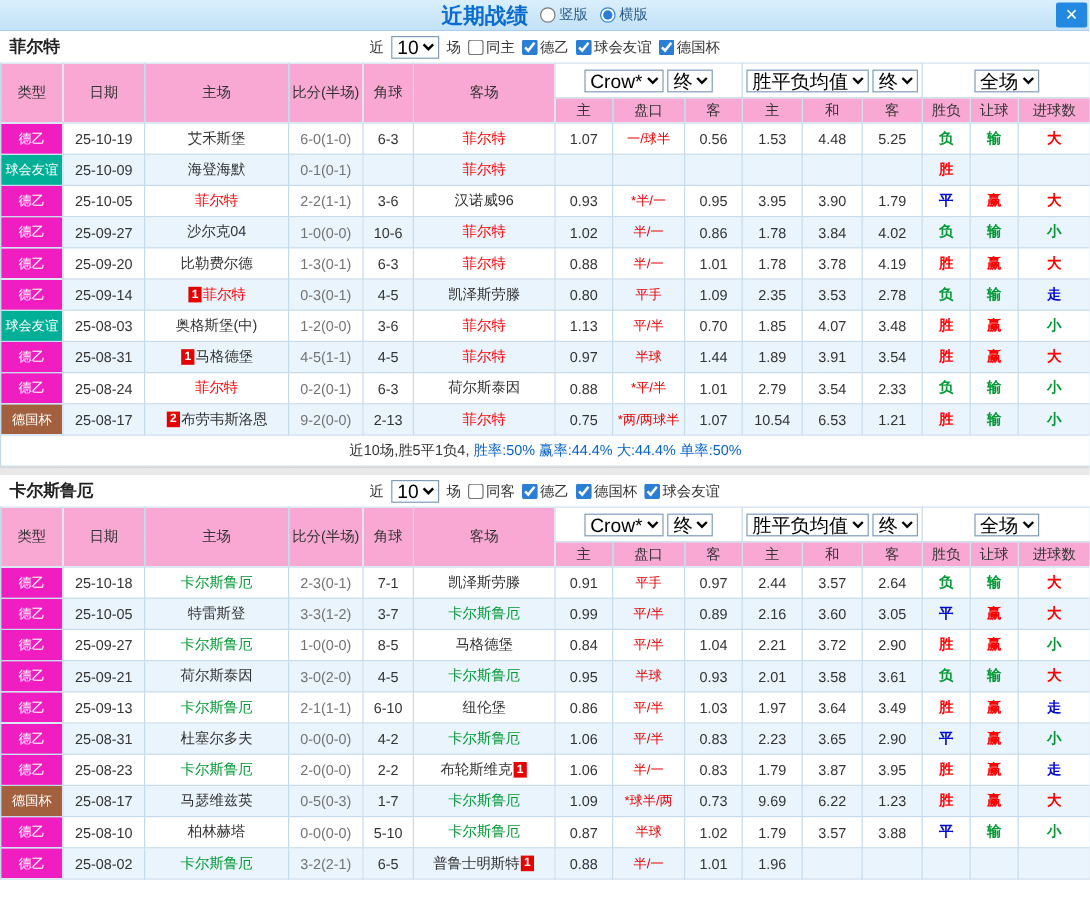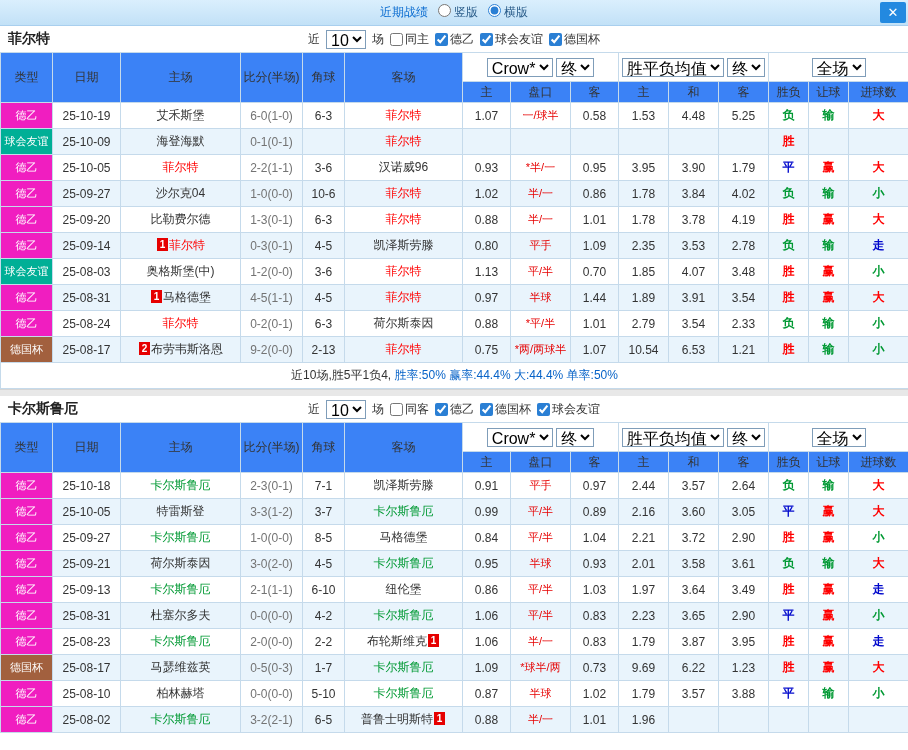--- a/index.html
+++ b/index.html
@@ -1,30 +1,30 @@
 <!DOCTYPE html>
 <html><head>
 <meta charset="utf-8">
 <style>
   *{box-sizing:border-box;margin:0;padding:0}
   html,body{overflow:hidden}
   body{width:908px;height:750px;background:#fff;font-family:"Liberation Sans","DejaVu Sans",sans-serif;font-size:12px;color:#333}
   .topbar{position:relative;height:26px;background:linear-gradient(#daeffd,#c2e1f7);border-bottom:1px solid #a9cfee;display:flex;align-items:center;justify-content:center;gap:10px}
-  .title{color:#0a6cd0;font-weight:normal;font-size:12px}
-  .rlabel{display:inline-flex;gap:3px;color:#2b5d8a;cursor:pointer}
+  .title{color:#0a6cd0;font-weight:bold;font-size:18px}
+  .rlabel{display:inline-flex;align-items:center;gap:3px;color:#2b5d8a;cursor:pointer}
   input[type=radio],input[type=checkbox]{accent-color:#2a7fd4;width:13px;height:13px;margin:0}
   .close{position:absolute;right:2px;top:2px;width:26px;height:21px;background:#2389e0;color:#fff;text-align:center;line-height:21px;font-size:13px;font-weight:bold;border-radius:2px;cursor:pointer}
   .sec-head{position:relative;height:26px;display:flex;align-items:center;background:#fff}
   .team-name{margin-left:8px;font-size:14px;font-weight:bold;color:#222}
   .filters{position:absolute;left:50%;transform:translateX(-50%);display:flex;align-items:center;gap:6px;white-space:nowrap}
   .filters label{display:inline-flex;align-items:center;gap:2px;cursor:pointer}
   select{font-size:16px;height:19px;border:1px solid #7f9db9;background:#fff}
   table{border-collapse:collapse;table-layout:fixed;width:908px}
   th,td{border:1px solid #c5daeb;text-align:center;overflow:hidden;white-space:nowrap}
-  thead th{background:#3b82f6;font-weight:normal;color:#333}
+  thead th{background:#f9a8d4;font-weight:normal;color:#333}
   .thr1 th{height:29px}
   .thr2 th{height:21px}
   .thr1 th.group{background:#fff}
   tbody td{height:26px}
   tbody tr:nth-of-type(even){background:#e9f4fc}
   .c-type{font-size:11px;color:#fff}
   .lg-p{background:#f01ec0}
   .lg-t{background:#00af96}
   .lg-b{background:#a2603e}
   .c-score{color:#737373}
@@ -135,21 +135,21 @@
 
       <tr>
         <td class="c-type lg-p">德乙</td>
         <td>25-10-19</td>
         <td><span>艾禾斯堡</span></td>
         <td class="c-score">6-0(1-0)</td>
         <td>6-3</td>
         <td><span class="red">菲尔特</span></td>
         <td>1.07</td>
         <td class="c-hand">一/球半</td>
-        <td>0.58</td>
+        <td>0.56</td>
         <td>1.53</td>
         <td>4.48</td>
         <td>5.25</td>
         <td class="cg">负</td>
         <td class="cg">输</td>
         <td class="cr">大</td>
       </tr>
 
       <tr>
         <td class="c-type lg-t">球会友谊</td>

